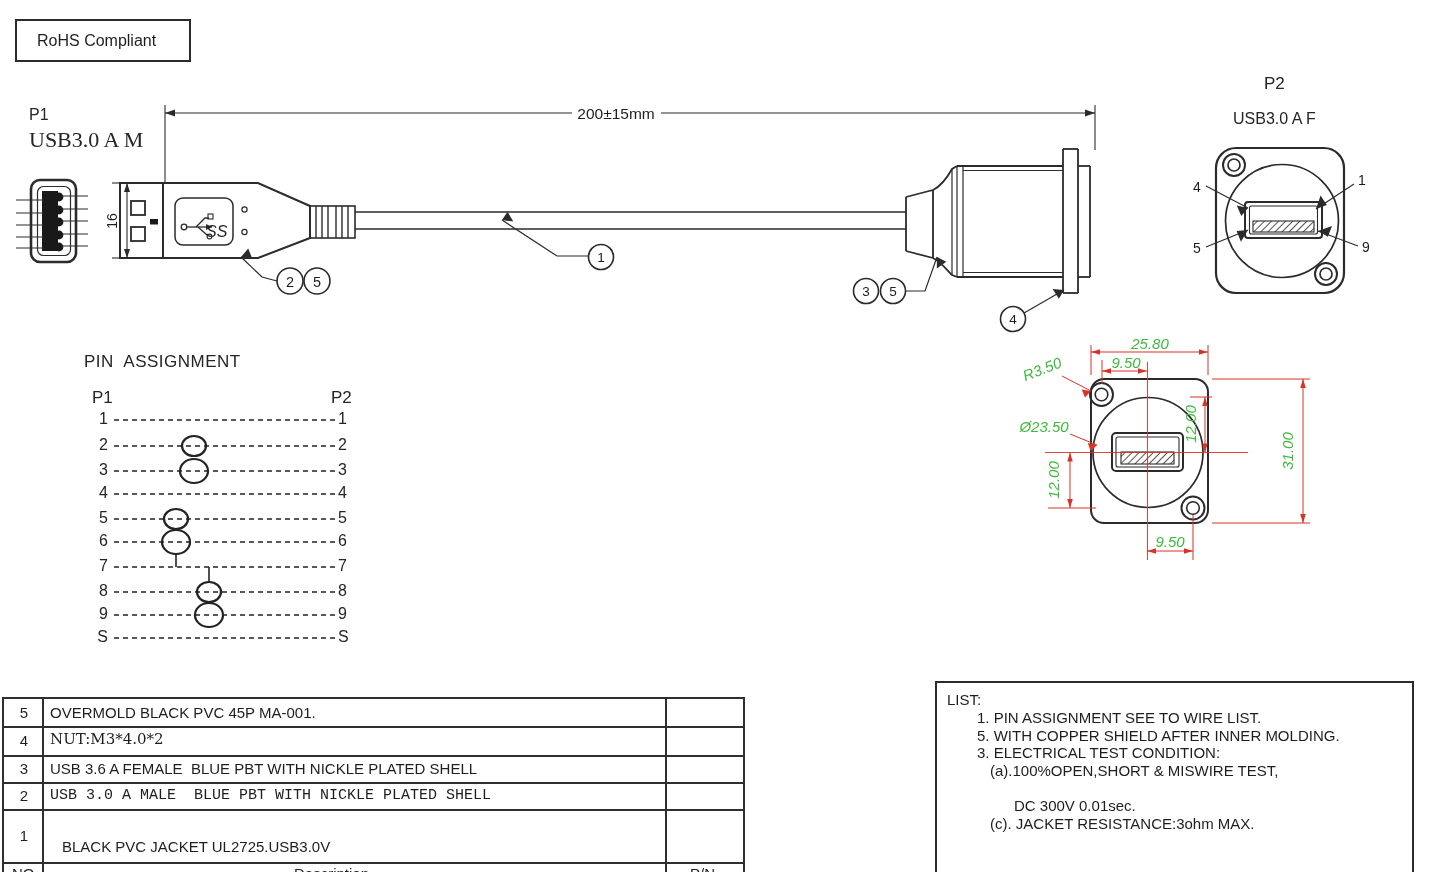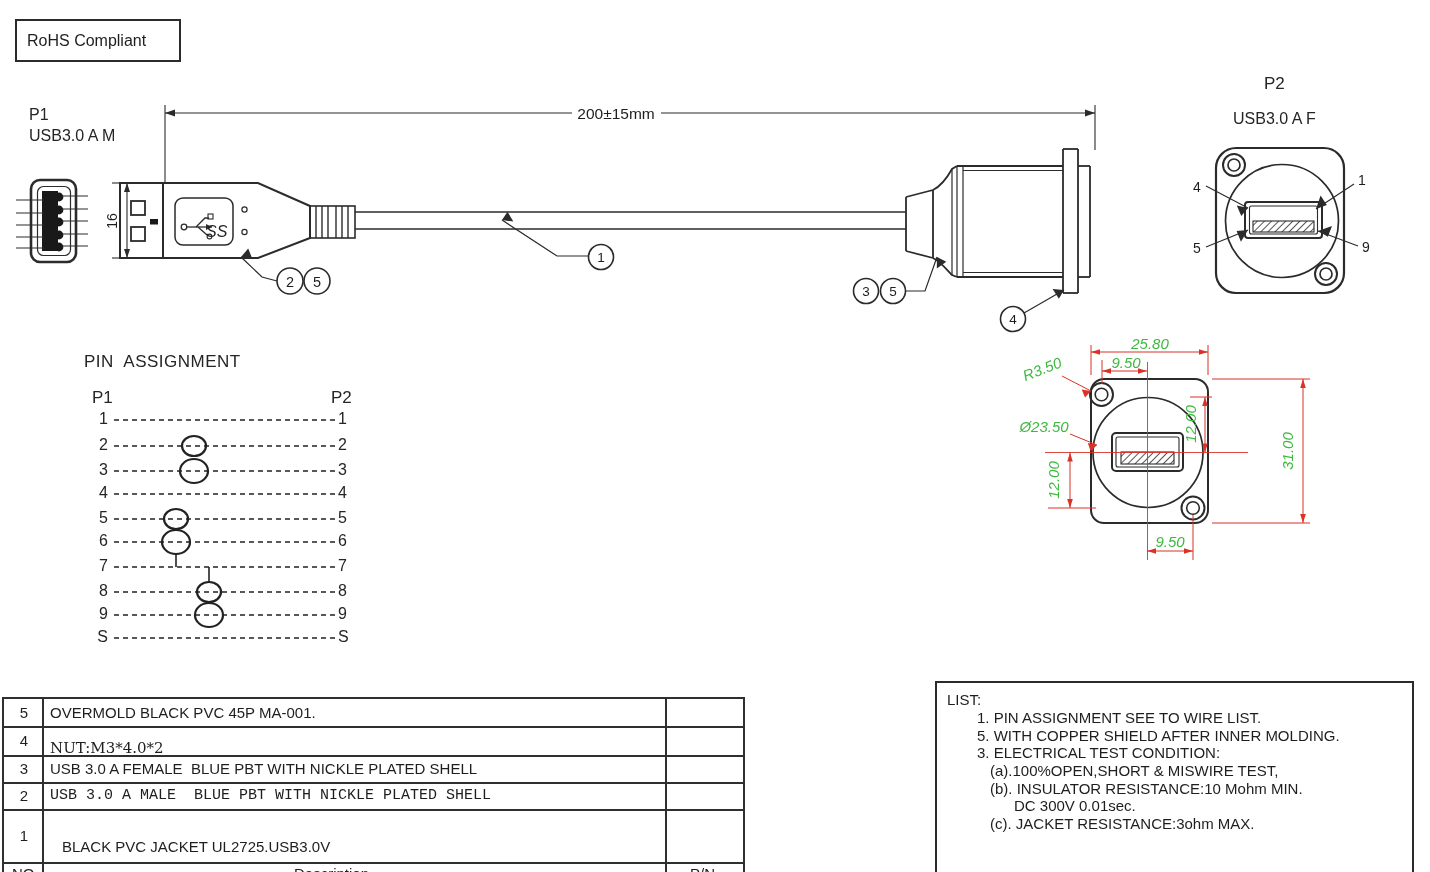--- a/index.html
+++ b/index.html
@@ -1,21 +1,21 @@
 <!DOCTYPE html>
 <html><head>
 <meta charset="utf-8">
 <style>
   html,body{margin:0;padding:0;background:#fff;}
   .canvas{position:relative;width:1430px;height:872px;background:#ffffff;overflow:hidden;
           font-family:"Liberation Sans",sans-serif;color:#222;}
   .abs{position:absolute;}
   .txt{position:absolute;white-space:pre;color:#252525;}
   .rohs{position:absolute;left:15px;top:19px;width:152px;height:39px;border:2px solid #2b2b2b;
-        display:flex;align-items:center;padding-left:10px;font-size:16px;color:#1e1e1e;}
+        display:flex;align-items:center;padding-left:20px;font-size:16px;color:#1e1e1e;}
   svg text{font-family:"Liberation Sans",sans-serif;}
   .bom{position:absolute;left:2px;top:697px;width:739px;height:175px;border:2px solid #2f2f2f;
        border-bottom:none;overflow:hidden;}
   .bom .vline{position:absolute;top:0;bottom:0;width:2px;background:#2f2f2f;}
   .bom .hline{position:absolute;left:0;right:0;height:2px;background:#2f2f2f;}
   .bom .cell{position:absolute;white-space:pre;font-size:15px;color:#1e1e1e;}
   .bom .num{width:36px;text-align:center;}
   .serifrow{font-family:"DejaVu Serif",serif;font-size:14px;}
   .notes{position:absolute;left:935px;top:681px;width:475px;height:200px;border:2px solid #2b2b2b;}
   .notes .line{position:absolute;white-space:pre;font-size:15px;color:#1e1e1e;}
@@ -282,21 +282,21 @@
       <text transform="translate(1293,451) rotate(-90)" text-anchor="middle">31.00</text>
       <text x="1170" y="547" text-anchor="middle">9.50</text>
     </g>
   </svg>
 
   <div class="rohs">
     <span>RoHS Compliant</span>
   </div>
 
   <div class="txt" style="left:29px;top:106px;font-size:16px;">P1</div>
-  <div class="txt" style="left:29px;top:127px;font-size:16px;">USB3.0 A M</div>
+  <div class="txt" style="left:29px;top:127px;font-size:22px;font-family:Liberation Serif, serif;">USB3.0 A M</div>
 
   <div class="txt" style="left:1264px;top:74px;font-size:17px;">P2</div>
   <div class="txt" style="left:1233px;top:110px;font-size:16px;">USB3.0 A F</div>
 
   <div class="txt" style="left:84px;top:352px;font-size:17px;letter-spacing:.5px;">PIN  ASSIGNMENT</div>
   <div class="txt" style="left:92px;top:388px;font-size:17px;">P1</div>
   <div class="txt" style="left:331px;top:388px;font-size:17px;">P2</div>
 
   <div class="txt" style="left:86px;top:410px;width:22px;text-align:right;font-size:16px;">1</div>
   <div class="txt" style="left:86px;top:436px;width:22px;text-align:right;font-size:16px;">2</div>
@@ -326,40 +326,39 @@
     <div class="hline" style="top:27px;"></div>
     <div class="hline" style="top:56px;"></div>
     <div class="hline" style="top:83px;"></div>
     <div class="hline" style="top:110px;"></div>
     <div class="hline" style="top:163px;"></div>
 
     <div class="cell num" style="left:2px;top:5px;">5</div>
     <div class="cell" style="left:46px;top:5px;text-align:center;">OVERMOLD BLACK PVC 45P MA-001.</div>
 
     <div class="cell num" style="left:2px;top:33px;">4</div>
-    <div class="cell serifrow" style="left:46px;top:40px;">NUT:M3*4.0*2</div>
+    <div class="cell serifrow" style="left:46px;top:31px;">NUT:M3*4.0*2</div>
 
     <div class="cell num" style="left:2px;top:61px;">3</div>
-    <div class="cell" style="left:46px;top:61px;">USB 3.0 A FEMALE  BLUE PBT WITH NICKLE PLATED SHELL</div>
+    <div class="cell" style="left:46px;top:61px;">USB 3.6 A FEMALE  BLUE PBT WITH NICKLE PLATED SHELL</div>
 
     <div class="cell num" style="left:2px;top:88px;">2</div>
     <div class="cell" style="left:46px;top:88px;font-family:Liberation Mono, monospace;">USB 3.0 A MALE  BLUE PBT WITH NICKLE PLATED SHELL</div>
 
     <div class="cell num" style="left:2px;top:128px;">1</div>
     <div class="cell" style="left:58px;top:139px;">BLACK PVC JACKET UL2725.USB3.0V</div>
 
     <div class="cell" style="left:8px;top:166px;">NO</div>
     <div class="cell" style="left:290px;top:166px;">Description</div>
     <div class="cell" style="left:686px;top:166px;">P/N</div>
   </div>
 
   <div class="notes">
     <div class="line" style="left:10px;top:8px;">LIST:</div>
     <div class="line" style="left:40px;top:26px;">1. PIN ASSIGNMENT SEE TO WIRE LIST.</div>
     <div class="line" style="left:40px;top:44px;">5. WITH COPPER SHIELD AFTER INNER MOLDING.</div>
     <div class="line" style="left:40px;top:61px;">3. ELECTRICAL TEST CONDITION:</div>
     <div class="line" style="left:53px;top:79px;">(a).100%OPEN,SHORT &amp; MISWIRE TEST,</div>
-    <div class="line" style="left:53px;top:97px;">(b). INSULATOR RESISTANCE:10 Mohm MIN.</div>
     <div class="line" style="left:77px;top:114px;text-align:center;">DC 300V 0.01sec.</div>
     <div class="line" style="left:53px;top:132px;">(c). JACKET RESISTANCE:3ohm MAX.</div>
   </div>
 
 </div>
 
 </body></html>

